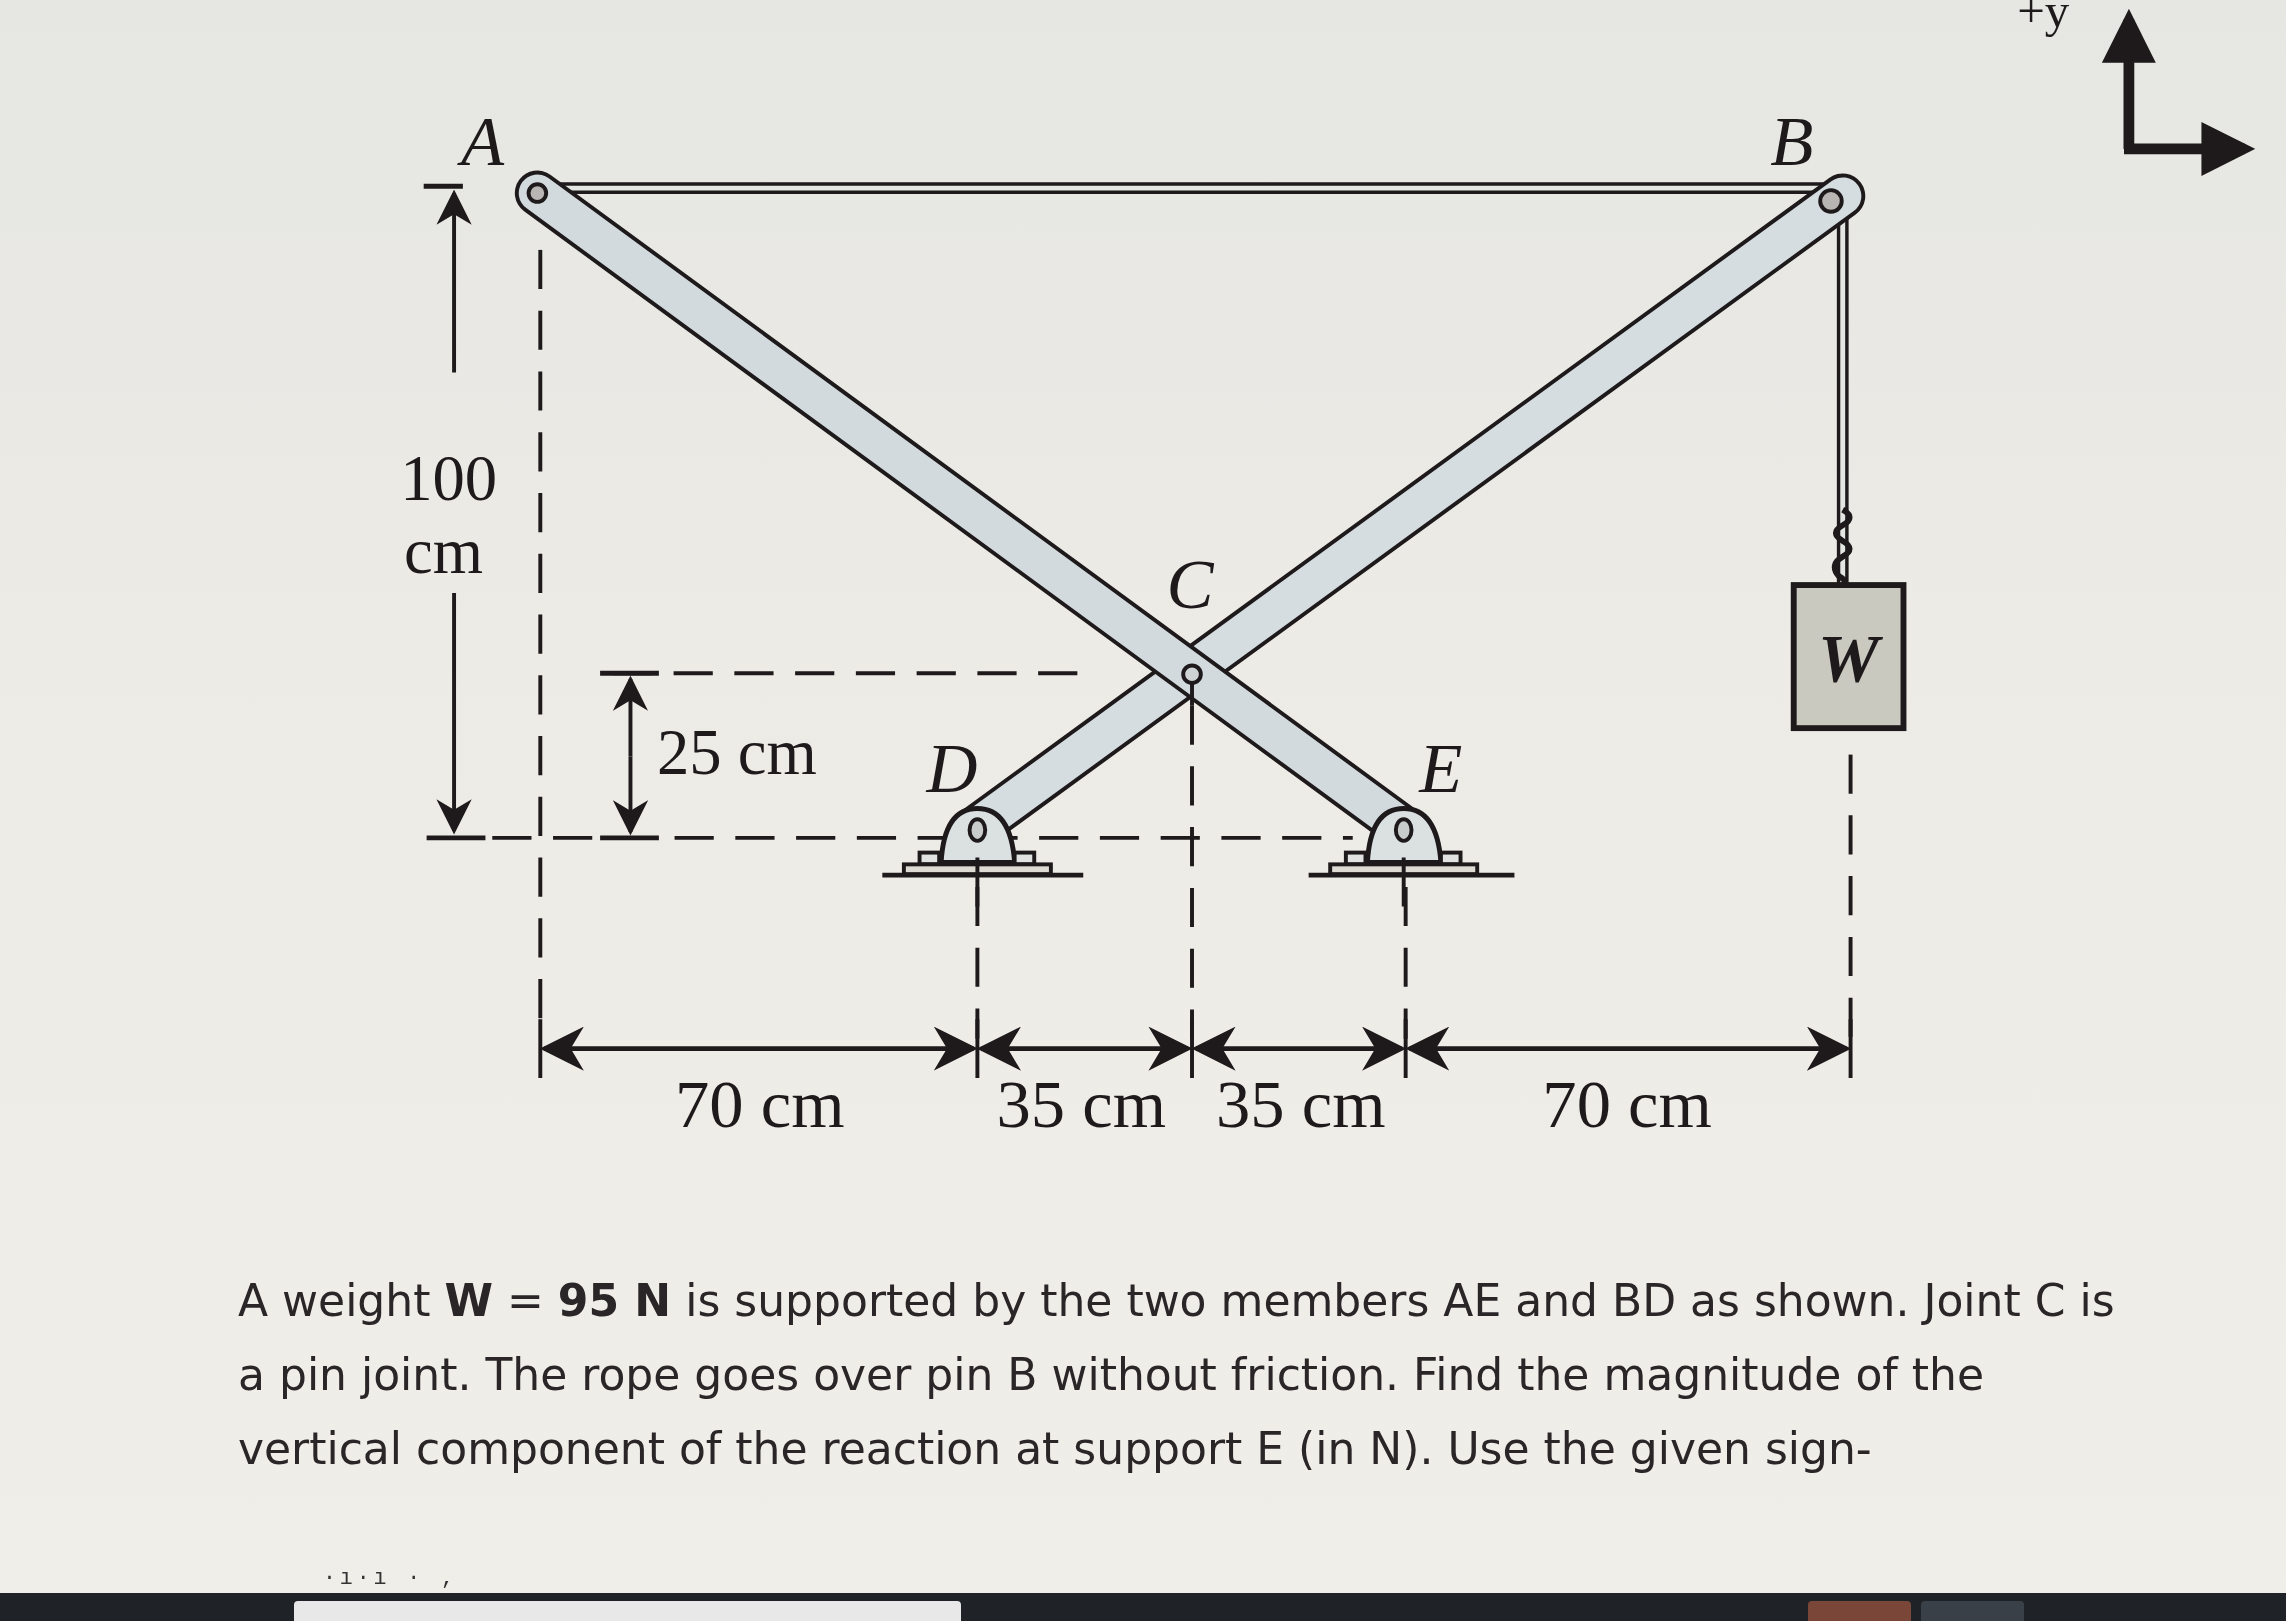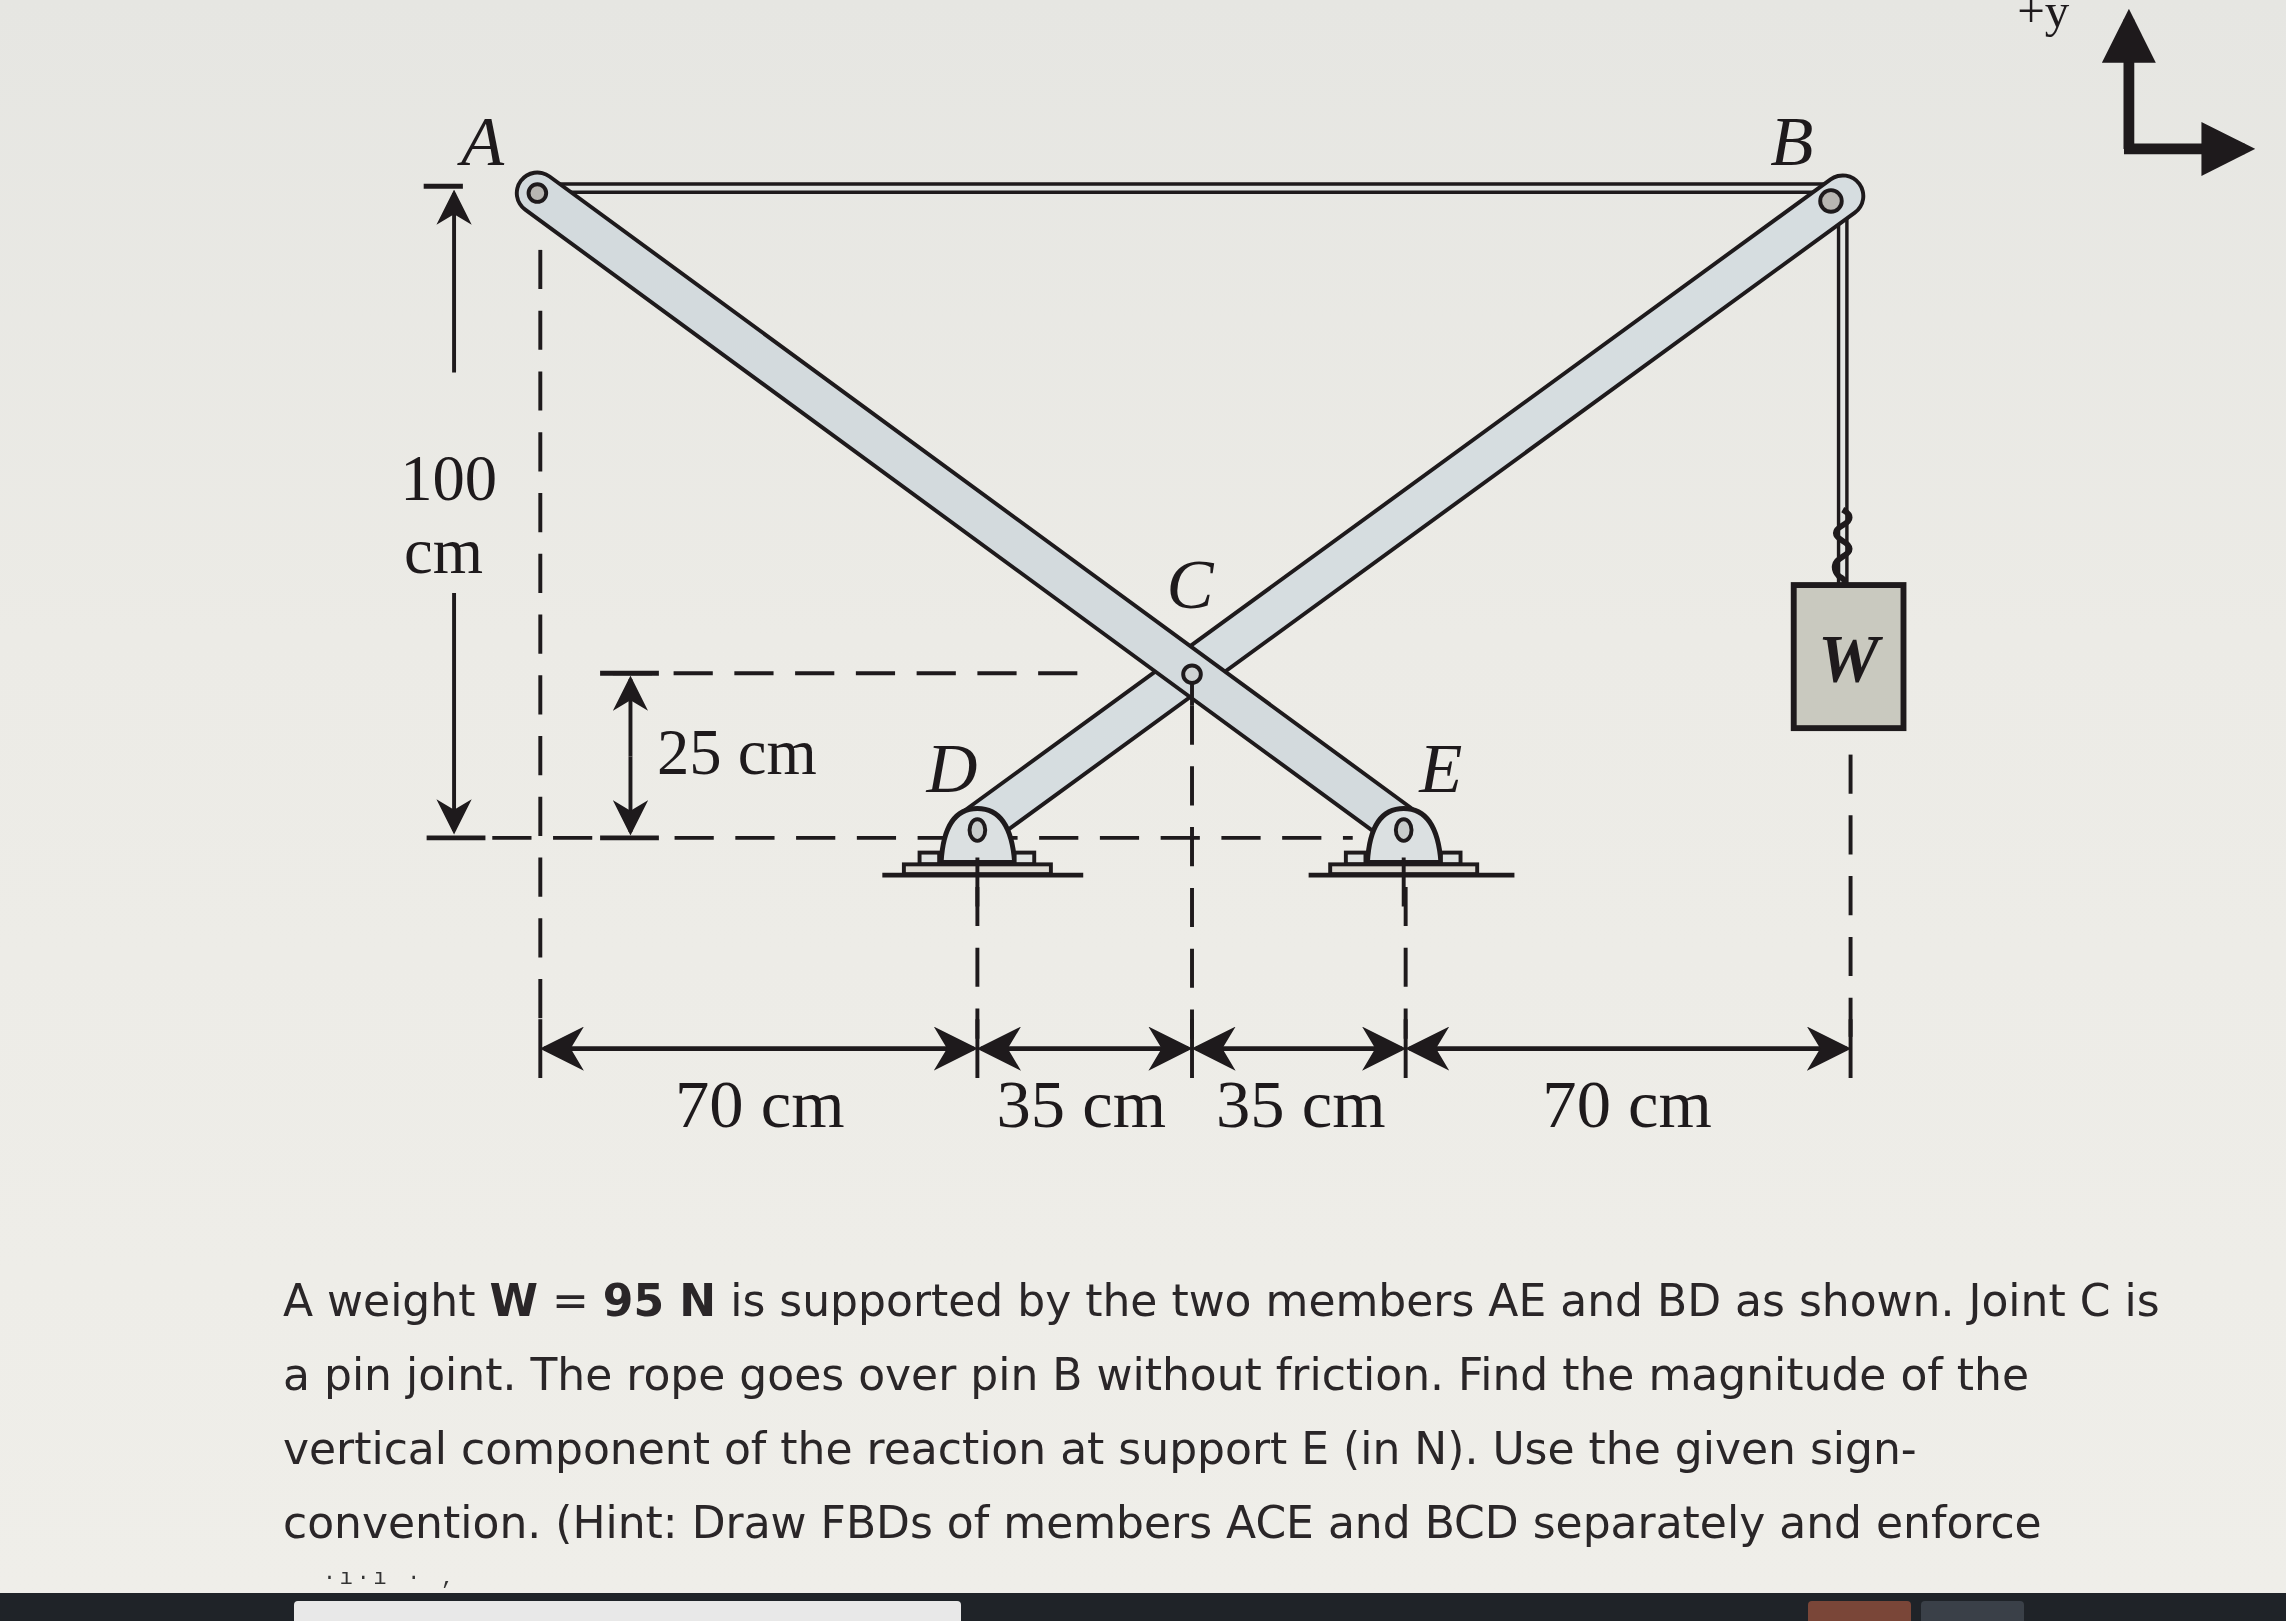--- a/index.html
+++ b/index.html
@@ -3,21 +3,21 @@
 <meta charset="utf-8">
 <style>
   html,body{margin:0;padding:0;}
   body{width:2287px;height:1621px;overflow:hidden;background:#e9e8e3;position:relative;
        font-family:"Liberation Serif",serif;}
   .screen{position:absolute;left:0;top:0;width:2287px;height:1593px;
           background:linear-gradient(180deg,#e6e6e2 0%,#ecebe6 40%,#efeee9 100%);}
   svg.fig{position:absolute;left:0;top:0;}
   .lbl{font-family:"Liberation Serif",serif;fill:#1e1a1c;}
   .problem{position:absolute;left:238px;top:1264px;width:1960px;
-           font-family:"DejaVu Sans",sans-serif;font-size:44px;line-height:74px;color:#2a2628;margin-left:45px;}
+           font-family:"DejaVu Sans",sans-serif;font-size:44px;line-height:74px;color:#2a2628;}
   .problem b{font-weight:bold;}
   .cut{position:absolute;left:323px;top:1566px;font-family:Liberation Mono, monospace;font-size:21.6px;color:#333;letter-spacing:3.9px;}
   .taskbar{position:absolute;left:0;top:1593px;width:2287px;height:28px;background:#1f2328;}
   .tb-item{position:absolute;top:7.8px;height:20.6px;border-radius:3.9px 3.9px 0 0;}
 </style>
 </head>
 <body>
 
 <div class="screen">
 <svg class="fig" width="2287" height="1274" viewBox="0 0 2333 1300">
@@ -130,21 +130,20 @@
     <text x="1103" y="1150" class="lbl" font-size="70" text-anchor="middle">35 cm</text>
     <text x="1327" y="1150" class="lbl" font-size="70" text-anchor="middle">35 cm</text>
     <text x="1660" y="1150" class="lbl" font-size="70" text-anchor="middle">70 cm</text>
   </g>
 </svg>
 
 <div class="problem">
   <div><span>A weight </span><b>W</b><span> = </span><b>95 N</b><span> is supported by the two members AE and BD as shown. Joint C is</span></div>
   <div>a pin joint. The rope goes over pin B without friction. Find the magnitude of the</div>
   <div>vertical component of the reaction at support E (in N). Use the given sign-</div>
-  <div>convention. (Hint: Draw FBDs of members ACE and BCD separately and enforce</div>
 </div>
 <div class="cut">·ı·ı  ·      ,</div>
 </div>
 
 <div class="taskbar">
   <div class="tb-item" style="left:294px;width:667px;background:#e8e8e8;"></div>
   <div class="tb-item" style="left:1808px;width:103px;background:#7a4638;"></div>
   <div class="tb-item" style="left:1921px;width:103px;background:#3a4048;"></div>
 </div>
 

